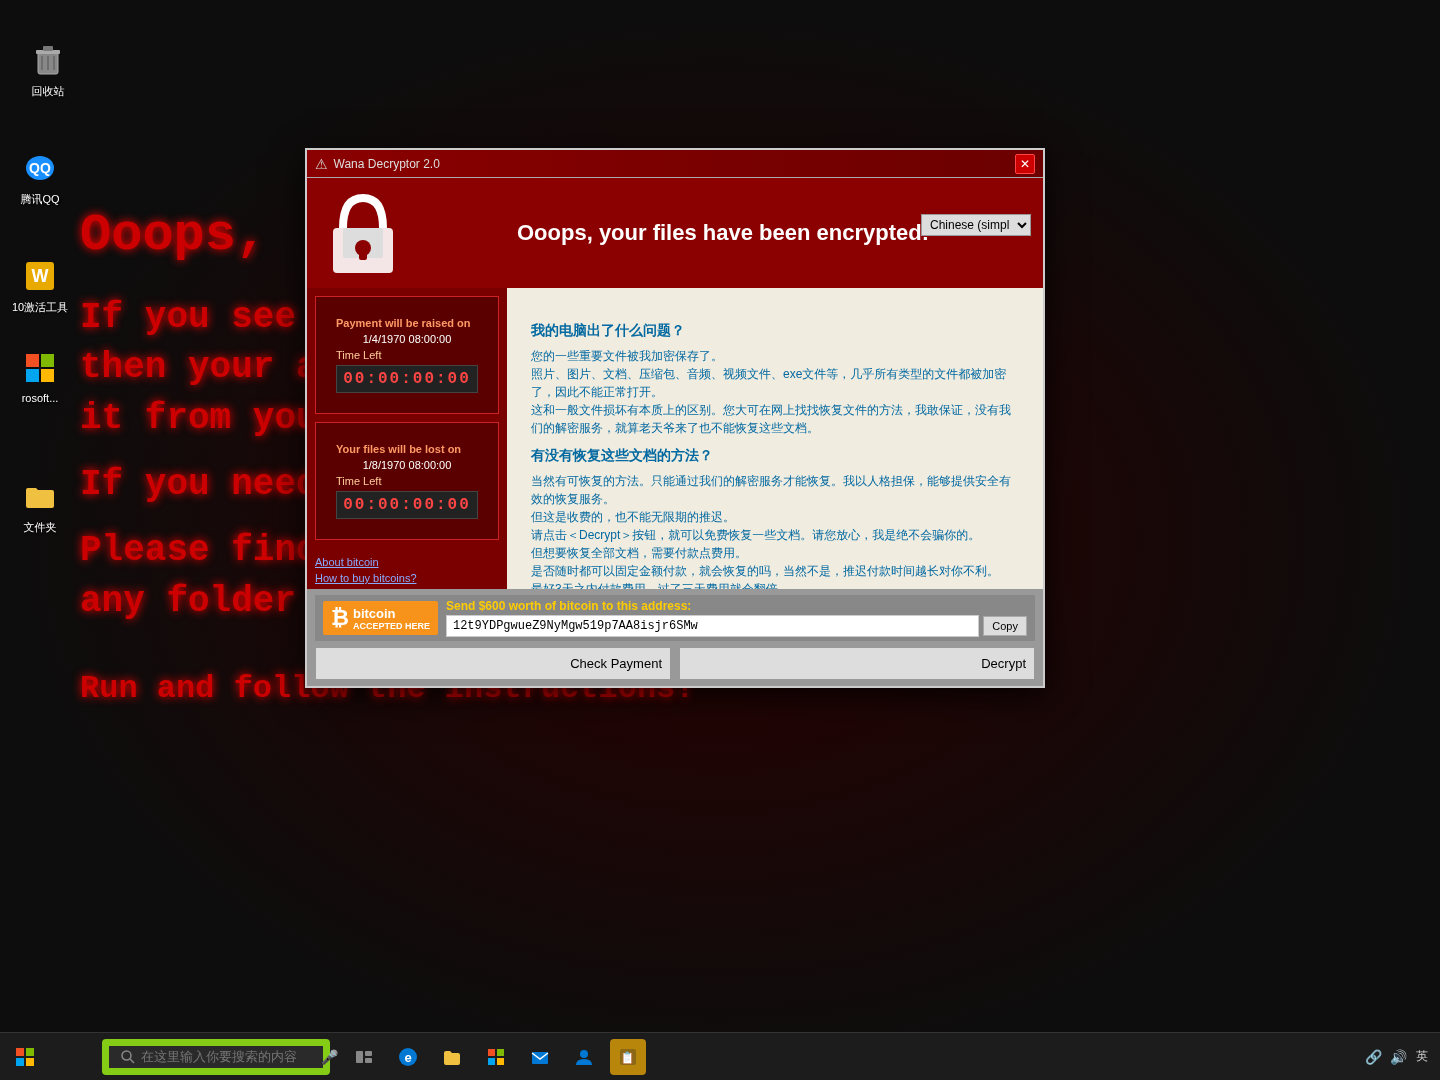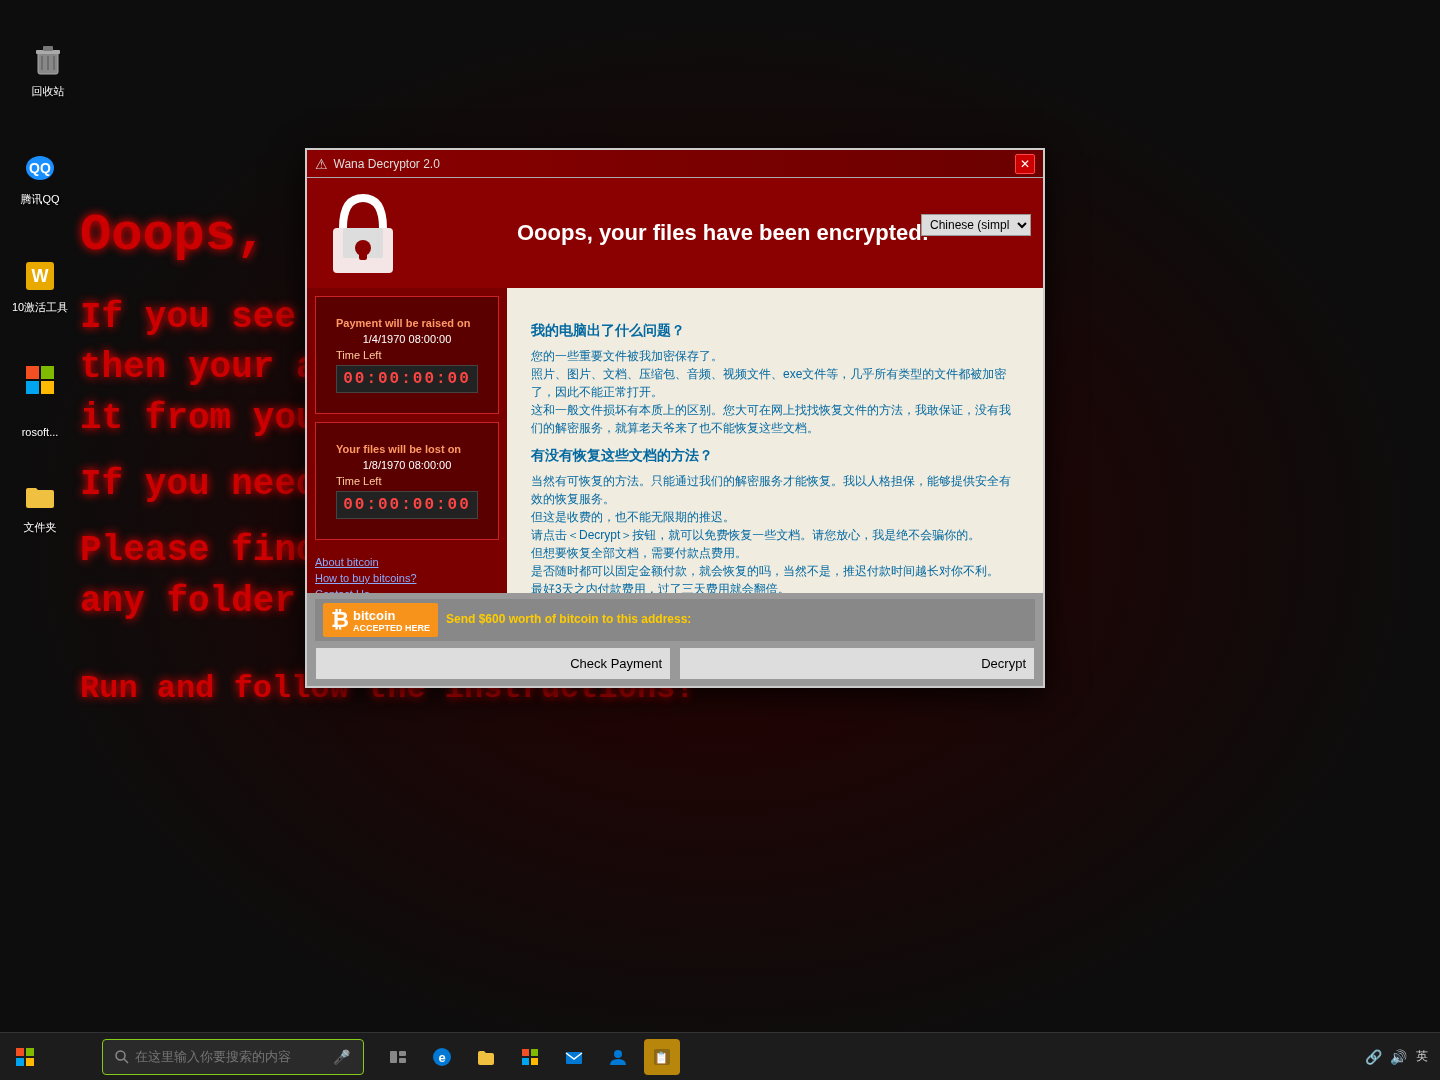--- a/index.html
+++ b/index.html
@@ -47,23 +47,23 @@
       z-index: 100;
     }
 
     .taskbar-search {
       display: flex;
       align-items: center;
       background: #2a2a2a;
       border-radius: 4px;
       padding: 4px 12px;
       margin-left: 60px;
-      width: 262px;
+      width: 228px;
       height: 36px;
-      border: 1px solid #84cc16;
+      border: 7px solid #84cc16;
     }
 
     .taskbar-search input {
       background: transparent;
       border: none;
       outline: none;
       color: #aaa;
       font-size: 13px;
       width: 220px;
     }
@@ -449,21 +449,21 @@
   <div class="desktop-icon" style="top:256px;left:8px;">
     <div class="desktop-icon-img">
       <svg width="36" height="36" viewBox="0 0 36 36">
         <rect x="4" y="4" width="28" height="28" rx="3" fill="#e8aa00"></rect>
         <text x="18" y="24" text-anchor="middle" fill="#fff" font-size="18" font-weight="bold">W</text>
       </svg>
     </div>
     <div class="desktop-icon-label">10激活工具</div>
   </div>
 
-  <div class="desktop-icon" style="top:360px;left:8px;gap:22px;">
+  <div class="desktop-icon" style="top:348px;left:8px;">
     <div class="desktop-icon-img">
       <svg width="36" height="36" viewBox="0 0 36 36">
         <rect x="4" y="4" width="13" height="13" fill="#f25022"></rect>
         <rect x="19" y="4" width="13" height="13" fill="#7fba00"></rect>
         <rect x="4" y="19" width="13" height="13" fill="#00a4ef"></rect>
         <rect x="19" y="19" width="13" height="13" fill="#ffb900"></rect>
       </svg>
     </div>
     <div class="desktop-icon-label">rosoft...</div>
   </div>
@@ -554,20 +554,24 @@
         <div class="bitcoin-logo">
           <span class="bitcoin-b" style="color:#fff;font-size:22px;">₿</span>
           <div>
             <div style="font-size:13px;font-weight:bold;">bitcoin</div>
             <div style="font-size:9px;">ACCEPTED HERE</div>
           </div>
         </div>
 
         <div class="bitcoin-text-area">
           <div class="bitcoin-send-text">Send $600 worth of bitcoin to this address:</div>
+          <div class="bitcoin-address-row">
+            <div class="bitcoin-address">12t9YDPgwueZ9NyMgw519p7AA8isjr6SMw</div>
+            <button class="copy-btn">Copy</button>
+          </div>
         </div>
       </div>
 
       <div class="button-row">
         <button class="dialog-btn">Check Payment</button>
         <button class="dialog-btn">Decrypt</button>
       </div>
     </div>
   </div>
 

